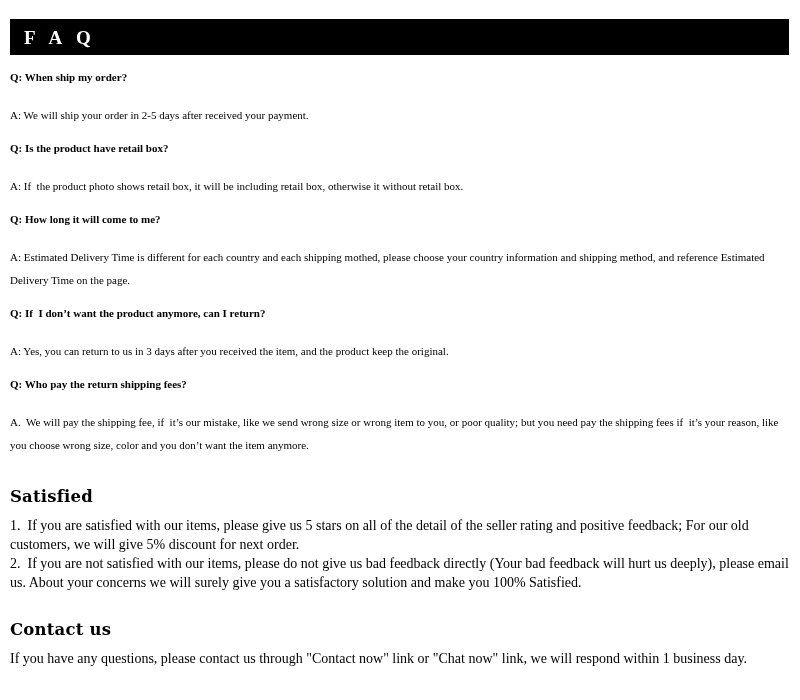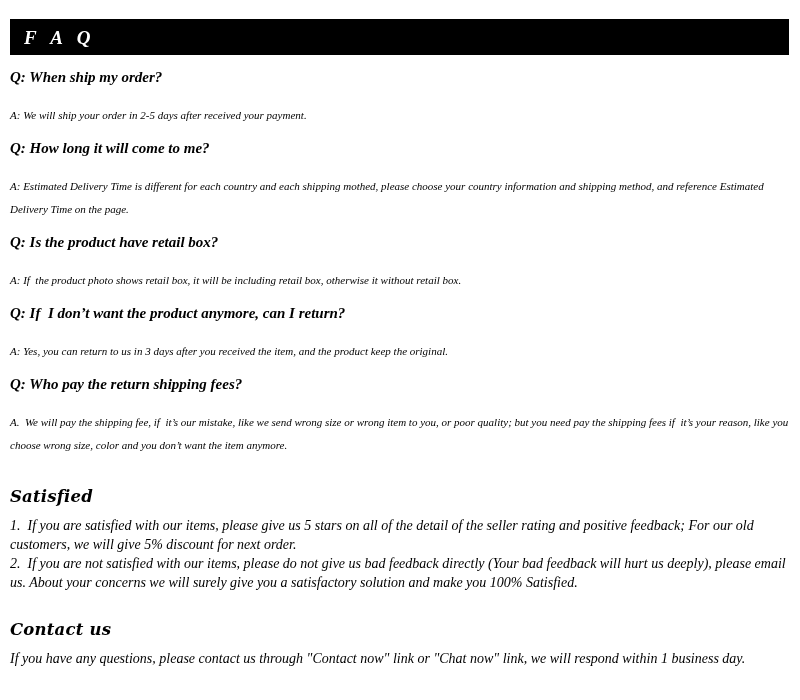--- a/index.html
+++ b/index.html
@@ -15,21 +15,20 @@
     font-family: "Liberation Serif", "DejaVu Serif", serif;
     color: #000000;
     -webkit-font-smoothing: antialiased;
   }
 
   .page {
     position: relative;
     width: 736px;
     height: 700px;
     box-sizing: border-box;
-    font-style: italic;
   }
 
   
   .faq-banner {
     position: absolute;
     left: 10px;
     top: 19px;
     width: 779px;
     height: 36px;
     background: #000000;
@@ -54,21 +53,21 @@
     width: 779px;
   }
 
   .qa-block {
     margin: 0 0 6px 0;
   }
 
   .question {
     font-family: "Liberation Serif", "DejaVu Serif", serif;
     font-weight: bold;
-    font-size: 15px;
+    font-size: 11px;
     line-height: 22px;
     margin: 0 0 5px 0;
     white-space: pre-wrap;
   }
 
   .answer {
     font-family: "Liberation Serif", "DejaVu Serif", serif;
     font-weight: normal;
     font-size: 11px;
     line-height: 23px;
@@ -117,27 +116,27 @@
   </div>
 
   <div class="content">
 
     <div class="qa-block">
       <p class="question">Q: When ship my order?</p>
       <p class="answer">A: We will ship your order in 2-5 days after received your payment.</p>
     </div>
 
     <div class="qa-block">
-      <p class="question">Q: How long it will come to me?</p>
-      <p class="answer">A: Estimated Delivery Time is different for each country and each shipping mothed, please choose your country information and shipping method, and reference Estimated Delivery Time on the page.</p>
+      <p class="question">Q: Is the product have retail box?</p>
+      <p class="answer">A: If  the product photo shows retail box, it will be including retail box, otherwise it without retail box.</p>
     </div>
 
     <div class="qa-block">
-      <p class="question">Q: Is the product have retail box?</p>
-      <p class="answer">A: If  the product photo shows retail box, it will be including retail box, otherwise it without retail box.</p>
+      <p class="question">Q: How long it will come to me?</p>
+      <p class="answer">A: Estimated Delivery Time is different for each country and each shipping mothed, please choose your country information and shipping method, and reference Estimated Delivery Time on the page.</p>
     </div>
 
     <div class="qa-block">
       <p class="question">Q: If  I don’t want the product anymore, can I return?</p>
       <p class="answer">A: Yes, you can return to us in 3 days after you received the item, and the product keep the original.</p>
     </div>
 
     <div class="qa-block">
       <p class="question">Q: Who pay the return shipping fees?</p>
       <p class="answer">A.  We will pay the shipping fee, if  it’s our mistake, like we send wrong size or wrong item to you, or poor quality; but you need pay the shipping fees if  it’s your reason, like you choose wrong size, color and you don’t want the item anymore.</p>

